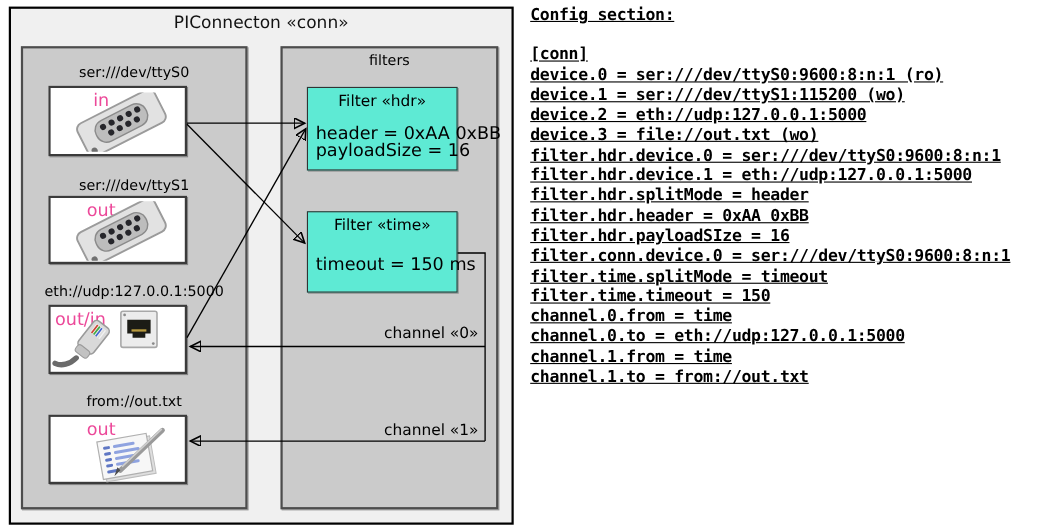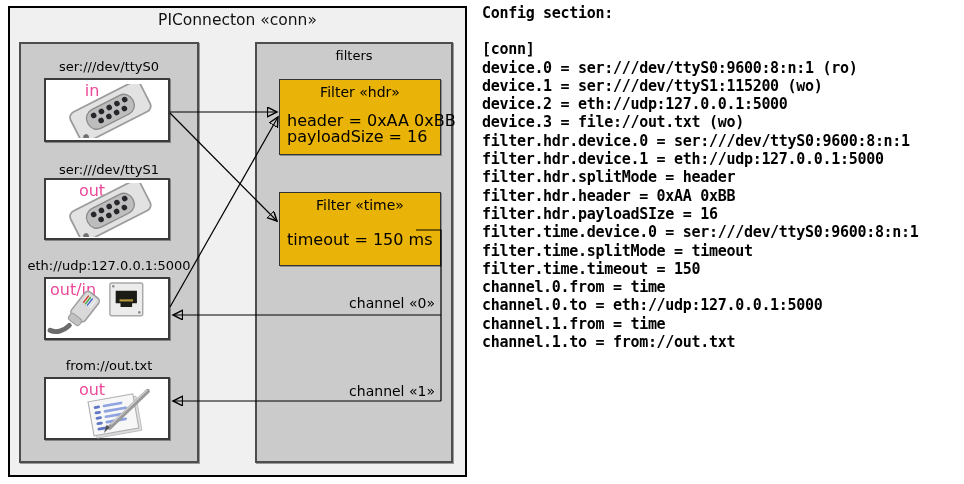--- a/index.html
+++ b/index.html
@@ -14,61 +14,61 @@
     background:#f0f0f0; border:2px solid #000000;
   }
   .outer-title {
     position:absolute; left:0; top:3px; width:100%;
     text-align:center; font-size:15.5px; color:#111;
   }
   .panel {
     position:absolute; background:#cbcbcb;
     border:2px solid #4d4d4d; box-shadow:1px 1px 0 #9a9a9a;
   }
-  .devices-panel { left:9px;  top:34px; width:180px; height:421px; }
+  .devices-panel { left:9px;  top:34px; width:206px; height:421px; }
   .filters-panel { left:245px; top:34px; width:198px; height:421px; }
   .filters-title { position:absolute; top:4px; left:0; width:100%; text-align:center; font-size:13px; }
 
   .dev-label {
     position:absolute; left:0; width:100%; text-align:center;
     font-size:13px; white-space:nowrap; color:#000;
   }
   .dev-box {
     position:absolute; left:23px; width:126px; background:#ffffff;
     border:2px solid #3b3b3b; box-shadow:1px 1px 0 rgba(0,0,0,.35);
   }
   .port {
     position:absolute; top:1px; left:0; width:100%; text-align:center;
     padding-right:30px; font-size:16px; color:#ec4899;
   }
   .port.left { text-align:right; padding:0; left:4px; width:auto; }
   .dev-icon { position:absolute; pointer-events:none; }
 
   
   .filter-box {
-    position:absolute; left:22px; width:162px; background:#eab308;
+    position:absolute; left:22px; width:137px; background:#5eead4;
     border:1.5px solid #333; box-shadow:1px 1px 0 rgba(0,0,0,.3);
   }
   .filter-box.hdr  { top:35px;  height:76px; }
   .filter-box.time { top:148px; height:74px; }
   .filter-title { position:absolute; top:4px; left:0; width:100%; text-align:center; font-size:14px; }
   .filter-line  { position:absolute; left:7px; font-size:16px; white-space:nowrap; }
 
   .channel-label {
     position:absolute; right:16px; font-size:14px; white-space:nowrap; color:#000;
   }
   .channel-label.c0 { top:251px; }
   .channel-label.c1 { top:339px; }
 
   
   .wires { position:absolute; left:0; top:0; width:964px; height:484px; pointer-events:none; }
   .wires path, .wires polyline { fill:none; stroke:#000; stroke-width:1.2; }
 
   
-  .config { position:absolute; left:482px; top:4px; width:482px; }
+  .config { position:absolute; left:482px; top:4px; width:482px;text-decoration:underline; }
   .config-title, .cfg-line {
     font-family:"DejaVu Sans Mono", monospace; font-weight:700;
     font-size:15px; line-height:18.3px; letter-spacing:-0.3px;
     white-space:pre; color:#000;
   }
   .config-lines { margin-top:18px; }
 </style>
 </head>
 <body>
 
@@ -206,21 +206,21 @@
         <div class="cfg-line">[conn]</div>
         <div class="cfg-line">device.0 = ser:///dev/ttyS0:9600:8:n:1 (ro)</div>
         <div class="cfg-line">device.1 = ser:///dev/ttyS1:115200 (wo)</div>
         <div class="cfg-line">device.2 = eth://udp:127.0.0.1:5000</div>
         <div class="cfg-line">device.3 = file://out.txt (wo)</div>
         <div class="cfg-line">filter.hdr.device.0 = ser:///dev/ttyS0:9600:8:n:1</div>
         <div class="cfg-line">filter.hdr.device.1 = eth://udp:127.0.0.1:5000</div>
         <div class="cfg-line">filter.hdr.splitMode = header</div>
         <div class="cfg-line">filter.hdr.header = 0xAA 0xBB</div>
         <div class="cfg-line">filter.hdr.payloadSIze = 16</div>
-        <div class="cfg-line">filter.time.device.0 = ser:///dev/ttyS0:9600:8:n:1</div>
+        <div class="cfg-line">filter.conn.device.0 = ser:///dev/ttyS0:9600:8:n:1</div>
         <div class="cfg-line">filter.time.splitMode = timeout</div>
         <div class="cfg-line">filter.time.timeout = 150</div>
         <div class="cfg-line">channel.0.from = time</div>
         <div class="cfg-line">channel.0.to = eth://udp:127.0.0.1:5000</div>
         <div class="cfg-line">channel.1.from = time</div>
         <div class="cfg-line">channel.1.to = from://out.txt</div>
       </div>
   </div>
 
 </div>

